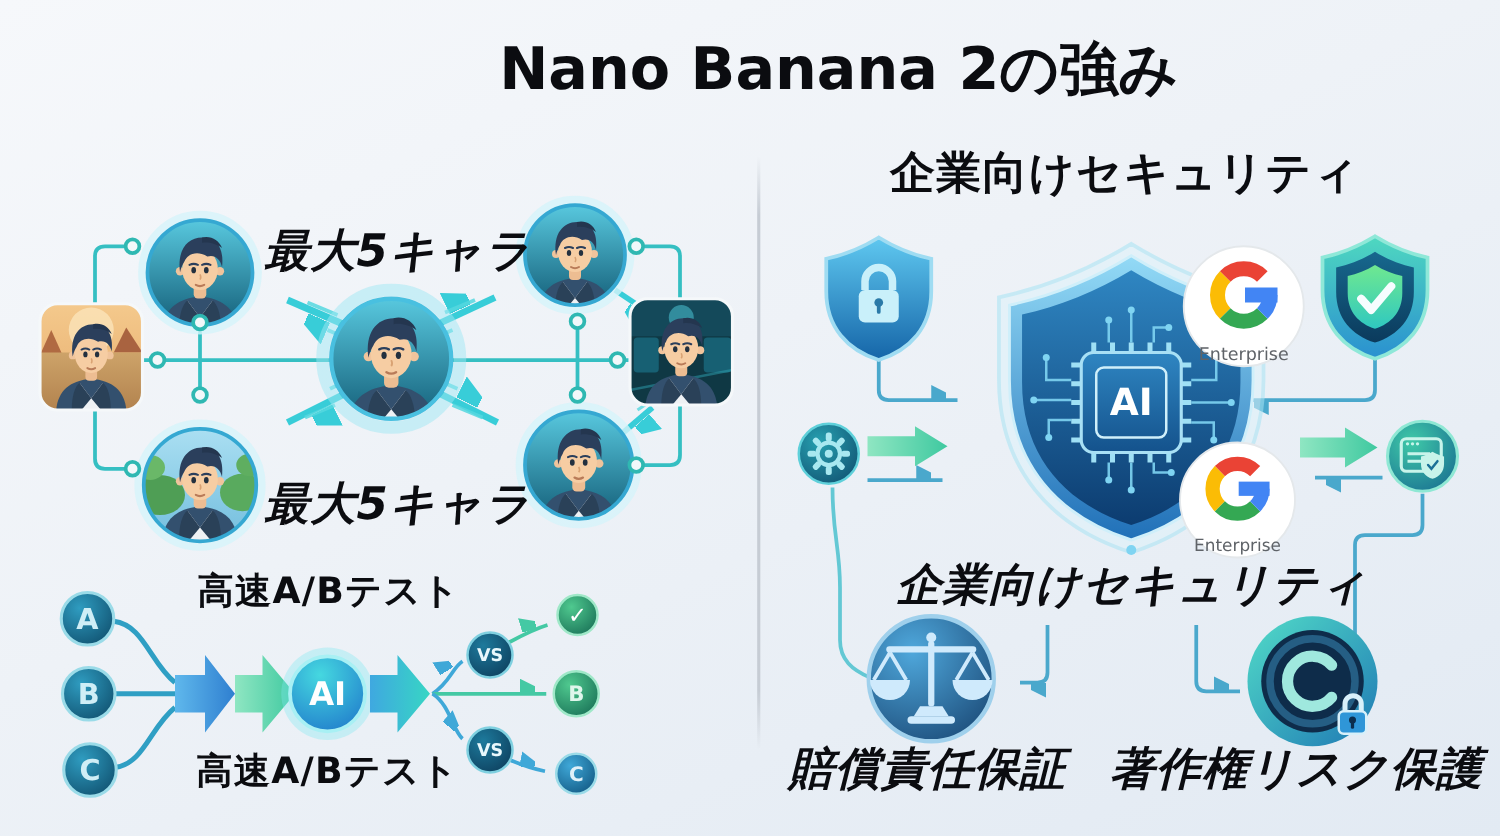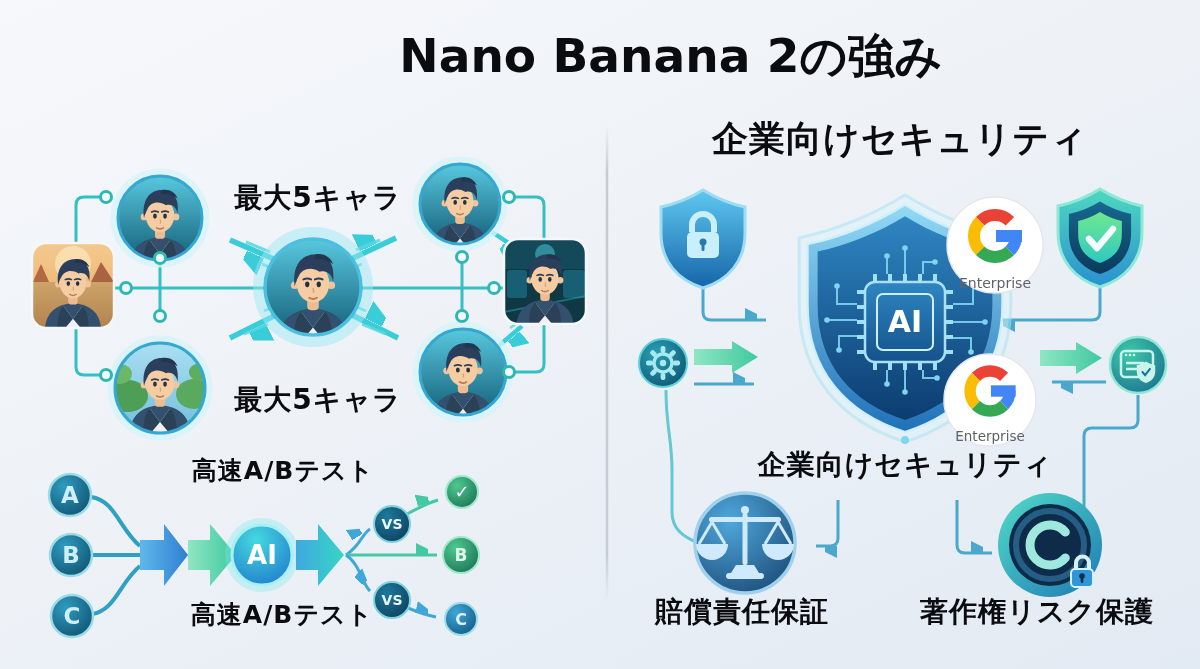--- a/index.html
+++ b/index.html
@@ -5,22 +5,22 @@
   html,body{margin:0;padding:0;background:#dfe6ee;}
   .stage{
     position:relative;width:1200px;height:669px;overflow:hidden;
     background:linear-gradient(155deg,#f6f8fb 0%,#eef2f7 45%,#e2eaf3 100%);
     font-family:"DejaVu Sans","Liberation Sans",sans-serif;
   }
   .jp{position:absolute;transform:translateX(-50%);font-weight:800;color:#0b0c10;
       white-space:nowrap;letter-spacing:1px;line-height:1;}
   .title{font-size:47px;letter-spacing:0;}
   .h36{font-size:36px;}
-  .h30{font-size:28px;}
-  .h29{font-size:25px;margin-left:20px;}
+  .h30{font-size:36px;font-style:italic;}
+  .h29{font-size:29px;}
   svg{position:absolute;left:0;top:0;}
   svg text{font-family:"DejaVu Sans","Liberation Sans",sans-serif;}
 </style>
 </head>
 <body>
 
 <div class="stage">
 
 <svg width="1200" height="669" viewBox="0 0 1200 669">
 <defs>

